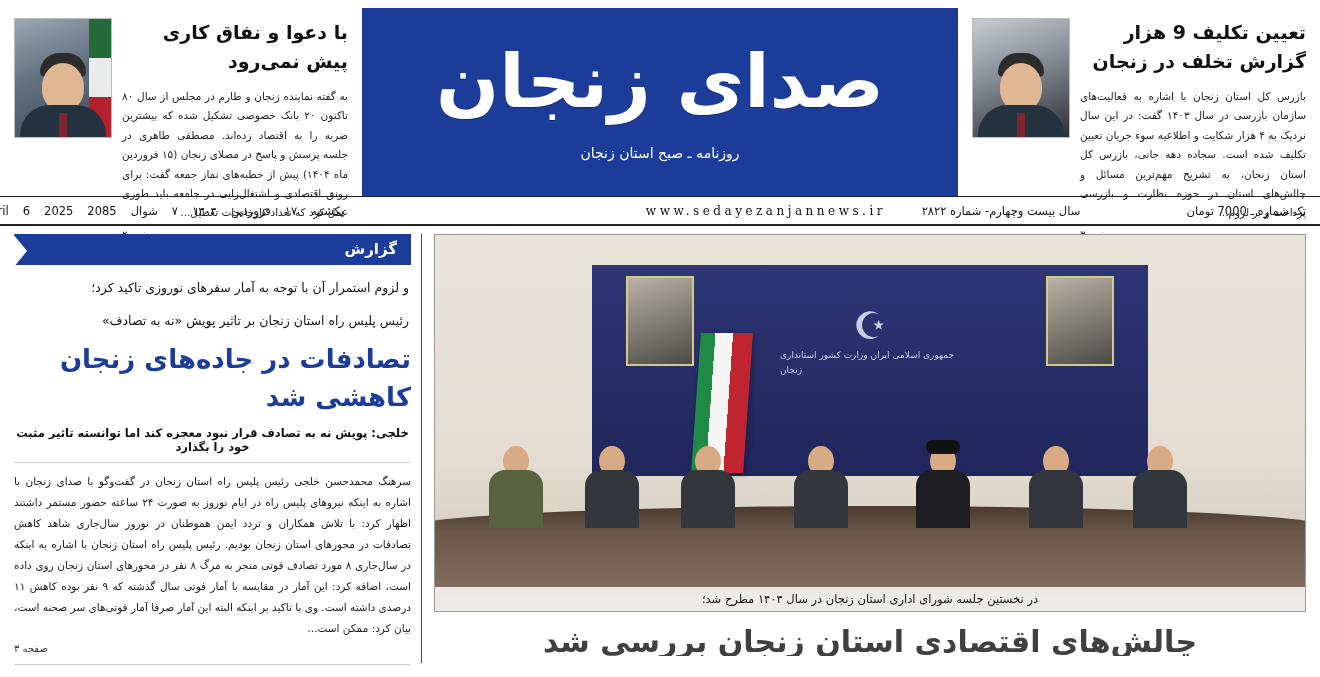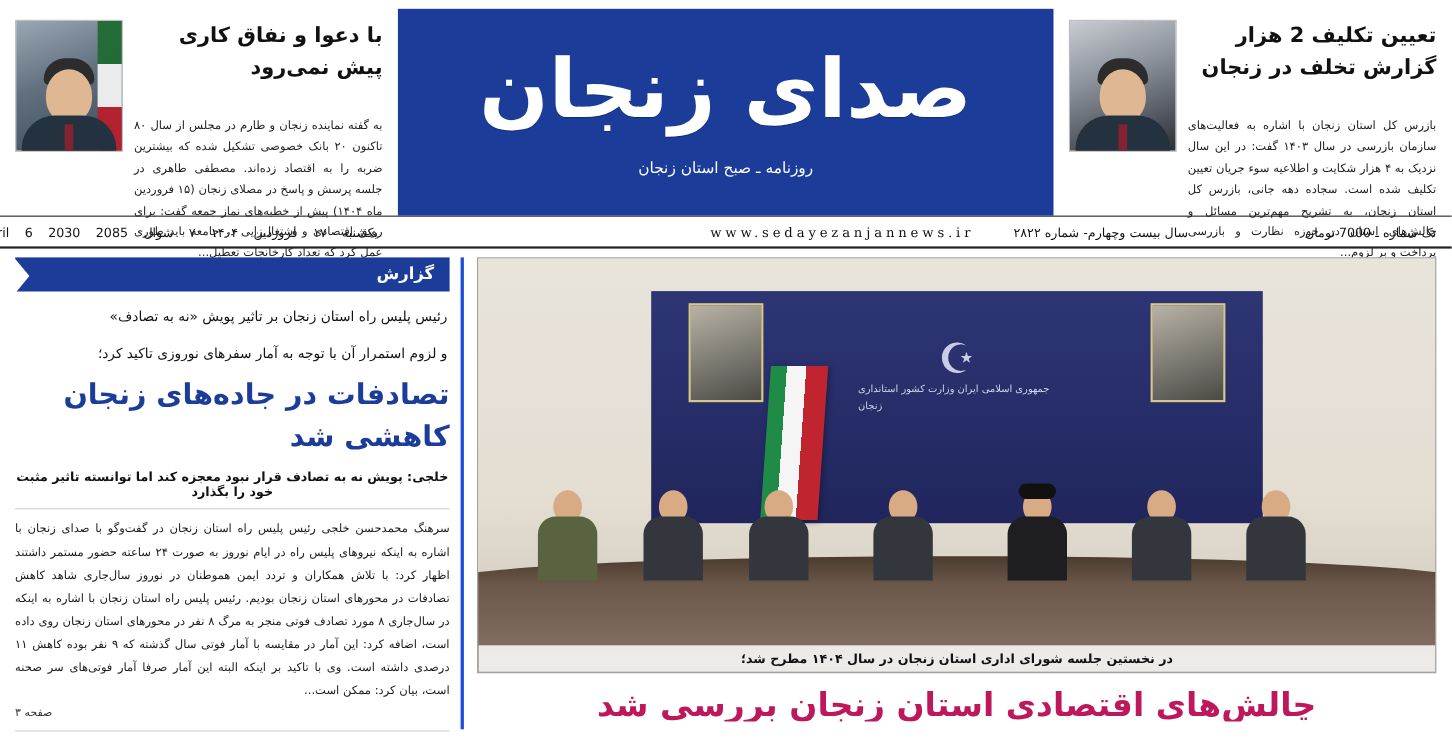--- a/index.html
+++ b/index.html
@@ -99,21 +99,21 @@
   }
   .teaser-text {
     flex: 1 1 auto;
     text-align: right;
   }
   .teaser-title {
     font-size: 19px;
     font-weight: bold;
     line-height: 1.55;
     color: #111;
-    margin-bottom: 28px;
+    margin-bottom: 10px;
   }
   .teaser-body {
     font-size: 10.5px;
     line-height: 1.85;
     color: #222;
     text-align: justify;
   }
   .teaser-page {
     font-size: 10px;
     color: #333;
@@ -188,21 +188,21 @@
     display: flex;
     flex-direction: row;
     padding: 8px 14px 0 14px;
     box-sizing: border-box;
     gap: 12px;
     height: 437px;
   }
   .col-right {
     width: 408px;
     flex: 0 0 408px;
-    border-right: 3px solid #1d4ed8;
+    border-right: 1px solid #1d4ed8;
     padding-right: 10px;
     box-sizing: border-box;
   }
   .col-main {
     flex: 1 1 auto;
     min-width: 0;
   }
 
   
   .ribbon {
@@ -372,52 +372,52 @@
     left:50%; transform:translateX(-50%);
     top:-6px; width:34px; height:14px;
     border-radius:8px;
     background:#111;
   }
   .caption-bar {
     position: absolute;
     left: 0; right: 0; bottom: 0;
     background: rgba(255,255,255,.85);
     font-size: 11.5px;
-    font-weight: bold;
+    font-weight: normal;
     text-align: center;
     padding: 5px 8px;
     color: #111;
     box-sizing: border-box;
   }
   .below-photo-headline {
     margin-top: 10px;
     font-size: 30px;
     font-weight: bold;
-    color: #be185d;
+    color: #404040;
     text-align: center;
     line-height: 1.3;
     overflow: hidden;
     height: 34px;
   }
   .mini-divider {
     border: 0;
     border-top: 1px solid #d0d0d0;
     margin: 10px 0;
   }
 </style>
 </head>
 <body>
 
 <div class="page">
 
   <div class="masthead">
 
     <div class="teaser right-teaser">
       <div class="teaser-text">
-        <div class="teaser-title">تعیین تکلیف 2 هزار گزارش تخلف در زنجان</div>
+        <div class="teaser-title">تعیین تکلیف 9 هزار گزارش تخلف در زنجان</div>
         <div class="teaser-body">بازرس کل استان زنجان با اشاره به فعالیت‌های سازمان بازرسی در سال ۱۴۰۳ گفت: در این سال نزدیک به ۴ هزار شکایت و اطلاعیه سوء جریان تعیین تکلیف شده است. سجاده دهه جانی، بازرس کل استان زنجان، به تشریح مهم‌ترین مسائل و چالش‌های استان در حوزه نظارت و بازرسی پرداخت و بر لزوم...</div>
         <div class="teaser-page">صفحه ۳</div>
       </div>
       <div class="teaser-photo right-photo">
         <div class="photo-hair"></div>
         <div class="photo-face"></div>
         <div class="photo-body"></div>
         <div class="photo-tie"></div>
       </div>
     </div>
@@ -443,21 +443,21 @@
     </div>
   </div>
 
   <div class="infobar">
     <div class="seg price">تک شماره ـ 7000 تومان</div>
     <div class="seg issue">سال بیست وچهارم- شماره ۲۸۲۲</div>
     <div class="seg url">www.sedayezanjannews.ir</div>
     <div class="seg date">
       <span>April</span>
       <span>6</span>
-      <span>2030</span>
+      <span>2025</span>
       <span>2085</span>
       <span>شوال</span>
       <span>۷</span>
       <span>۱۴۰۴</span>
       <span>فروردین</span>
       <span>۱۷</span>
       <span>یکشنبه</span>
     </div>
   </div>
 
@@ -507,22 +507,22 @@
 
         <div class="caption-bar">در نخستین جلسه شورای اداری استان زنجان در سال ۱۴۰۴ مطرح شد؛</div>
       </div>
       <div class="below-photo-headline">چالش‌های اقتصادی استان زنجان بررسی شد</div>
     </div>
 
     <div class="col-right">
       <div class="ribbon">گزارش</div>
 
       <div>
+        <div class="kicker">و لزوم استمرار آن با توجه به آمار سفرهای نوروزی تاکید کرد؛</div>
         <div class="kicker">رئیس پلیس راه استان زنجان بر تاثیر پویش «نه به تصادف»</div>
-        <div class="kicker">و لزوم استمرار آن با توجه به آمار سفرهای نوروزی تاکید کرد؛</div>
         <div class="headline">تصادفات در جاده‌های زنجان کاهشی شد</div>
         <div class="subhead">خلجی: پویش نه به تصادف قرار نبود معجزه کند اما توانسته تاثیر مثبت خود را بگذارد</div>
         <hr class="hr-thin">
         <div class="article-body">سرهنگ محمدحسن خلجی رئیس پلیس راه استان زنجان در گفت‌وگو با صدای زنجان با اشاره به اینکه نیروهای پلیس راه در ایام نوروز به صورت ۲۴ ساعته حضور مستمر داشتند اظهار کرد: با تلاش همکاران و تردد ایمن هموطنان در نوروز سال‌جاری شاهد کاهش تصادفات در محورهای استان زنجان بودیم. رئیس پلیس راه استان زنجان با اشاره به اینکه در سال‌جاری ۸ مورد تصادف فوتی منجر به مرگ ۸ نفر در محورهای استان زنجان روی داده است، اضافه کرد: این آمار در مقایسه با آمار فوتی سال گذشته که ۹ نفر بوده کاهش ۱۱ درصدی داشته است. وی با تاکید بر اینکه البته این آمار صرفا آمار فوتی‌های سر صحنه است، بیان کرد: ممکن است...</div>
         <div class="page-ref">صفحه ۳</div>
       </div>
 
       <hr class="mini-divider">
 
       <div>

